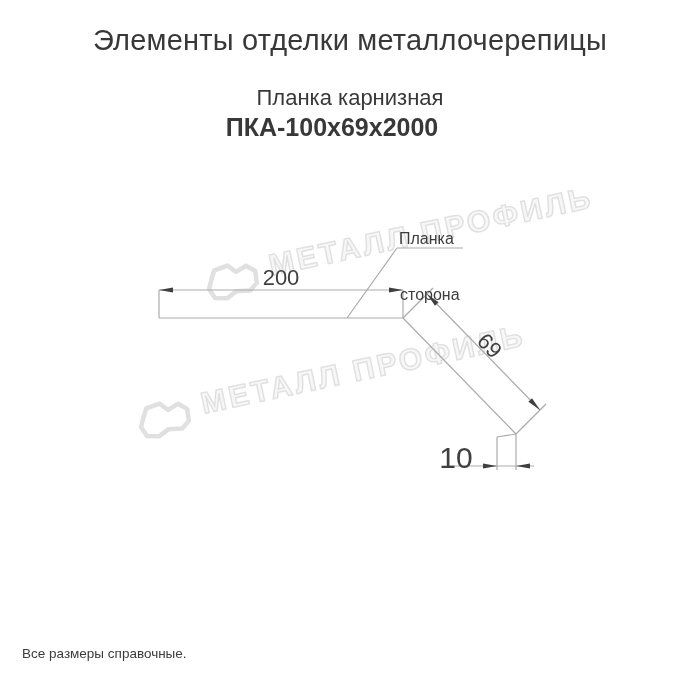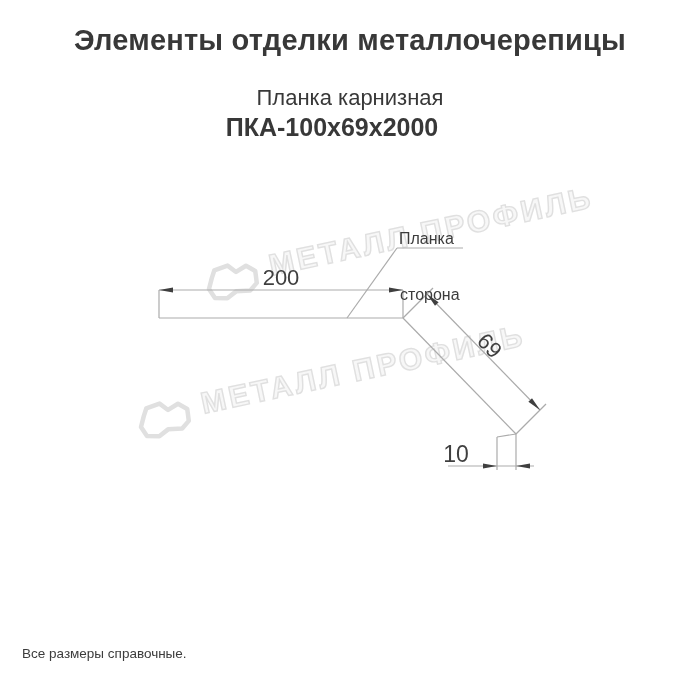--- a/index.html
+++ b/index.html
@@ -3,42 +3,42 @@
 <meta charset="utf-8">
 <style>
   html,body{margin:0;padding:0;background:#fff;}
   .page{
     position:relative;width:700px;height:700px;background:#ffffff;overflow:hidden;
     font-family:"Liberation Sans", sans-serif;color:#3a3a3a;
   }
   .abs{position:absolute;}
   .page-title{
     left:0;top:24px;width:700px;text-align:center;
-    font-size:29px;font-weight:700;letter-spacing:0.2px;color:#383838;
+    font-size:29px;font-weight:400;letter-spacing:0.2px;color:#383838;
   }
   .product-name{
     left:0;top:85px;width:700px;text-align:center;
     font-size:22px;font-weight:400;color:#383838;
   }
   .product-sku{
     left:0;top:113px;width:664px;text-align:center;
     font-size:25px;font-weight:700;color:#383838;
   }
   .dim-label{
     font-size:22px;color:#3f3f3f;white-space:nowrap;
   }
   .dim-100{left:259px;top:265px;width:44px;text-align:center;}
   .dim-69{
     left:489px;top:346px;width:0;height:0;display:flex;align-items:center;justify-content:center;
     transform:translate(0,0);
   }
   .dim-69 span{
     display:block;transform:rotate(45deg);font-size:22px;color:#3f3f3f;
   }
-  .dim-10{left:434px;top:441px;width:44px;text-align:center;font-size:23px;}
+  .dim-10{left:434px;top:441px;width:44px;text-align:center;font-size:30px;}
   .face-label{
     font-size:16px;line-height:19px;color:#3c3c3c;white-space:nowrap;
   }
   .face-1{left:399px;top:229px;}
   .face-2{left:400px;top:249px;margin-top:36px;}
   .footer-note{
     left:22px;font-size:13.5px;color:#3c3c3c;white-space:nowrap;
   }
   .footer-1{top:646px;}
   .footer-2{top:666px;}

